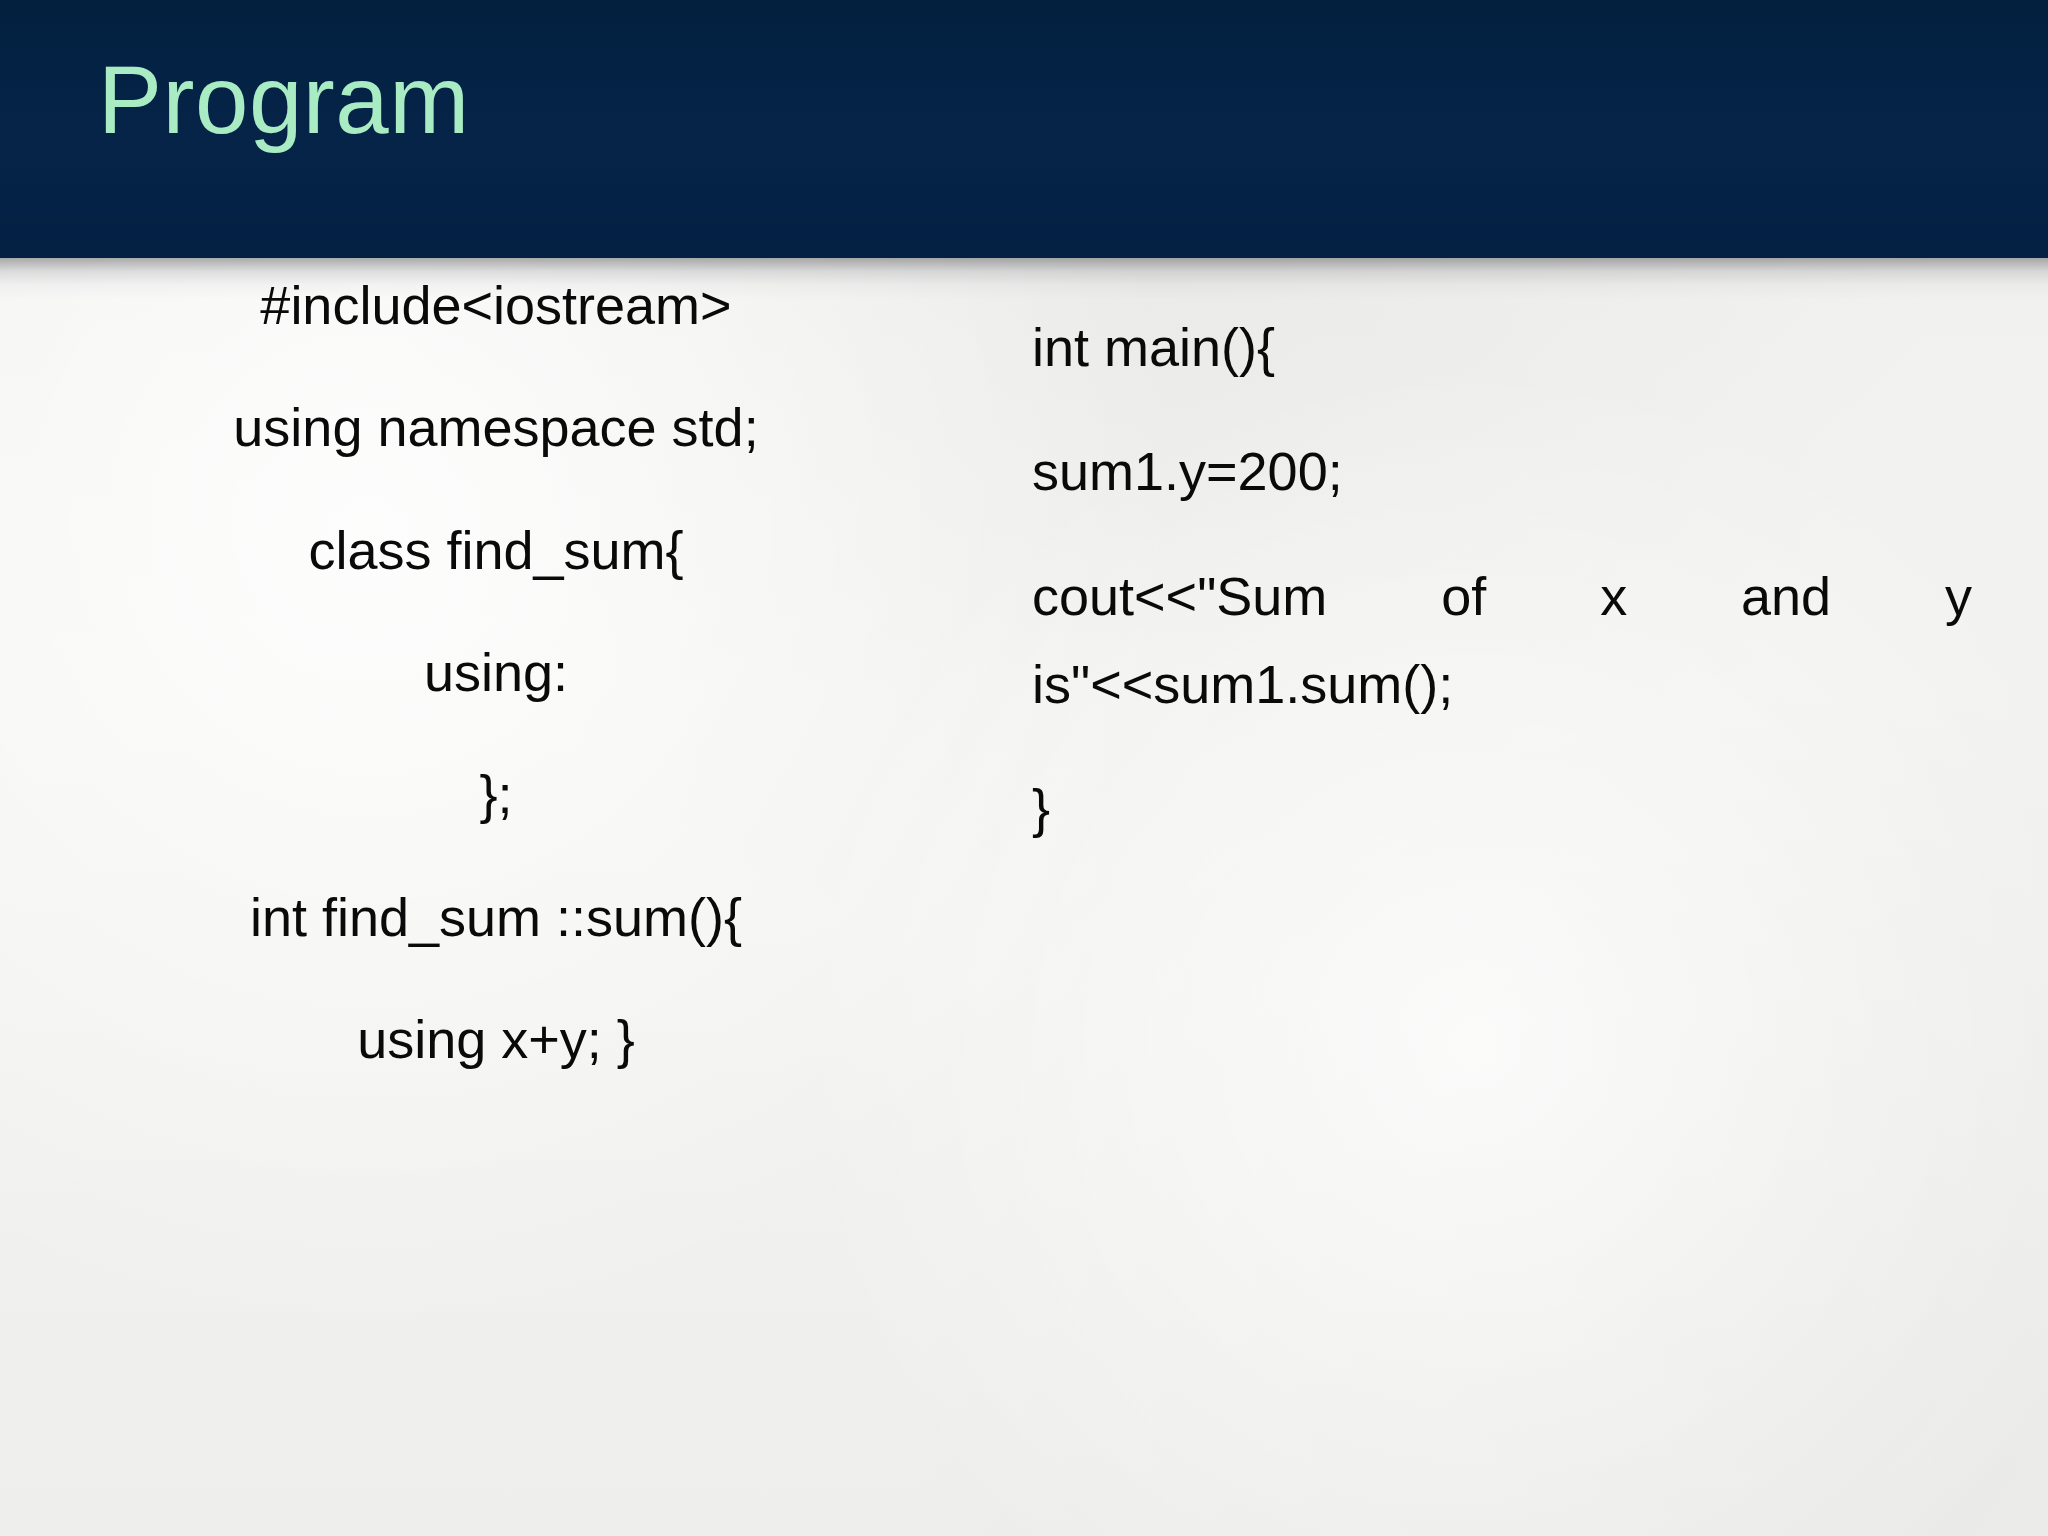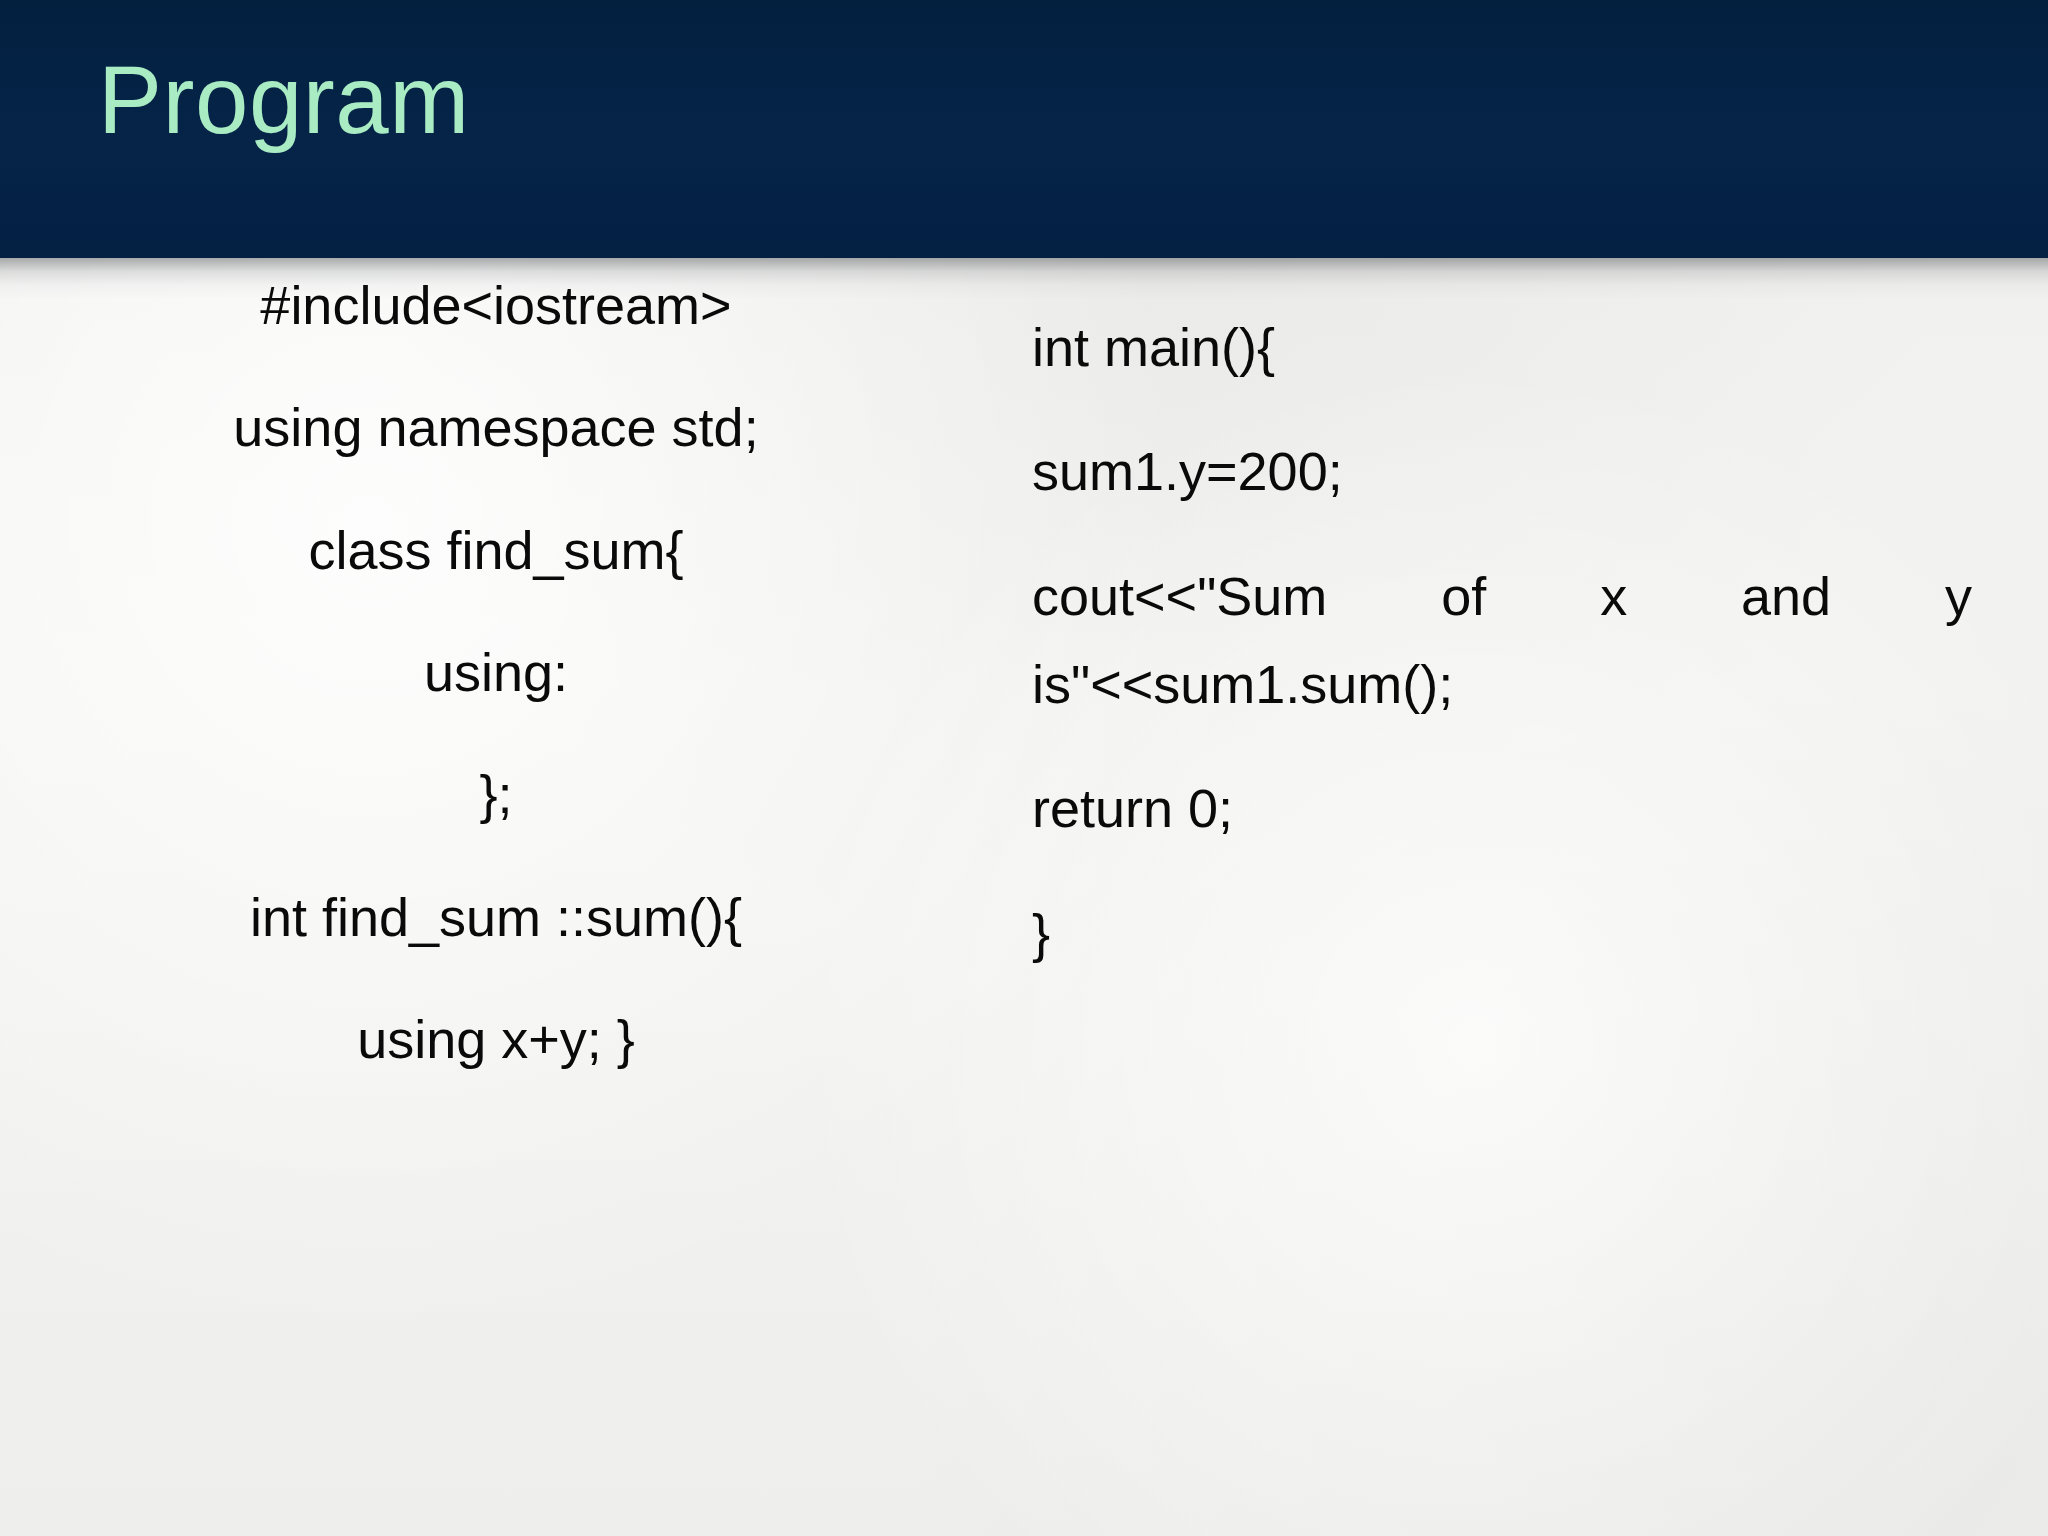--- a/index.html
+++ b/index.html
@@ -152,19 +152,18 @@
       <div class="code-line">};</div>
       <div class="code-line">int find_sum ::sum(){</div>
       <div class="code-line">using x+y; }</div>
     </div>
 
     <div class="col col-right">
       <div class="code-line">int main(){</div>
       <div class="code-line">sum1.y=200;</div>
       <div class="code-line justified">cout&lt;&lt;"Sum of x and y</div>
       <div class="code-line cont">is"&lt;&lt;sum1.sum();</div>
-      <div class="code-line">return 0;</div>
       <div class="code-line">}</div>
     </div>
 
   </div>
 
 </div>
 
 </body></html>

